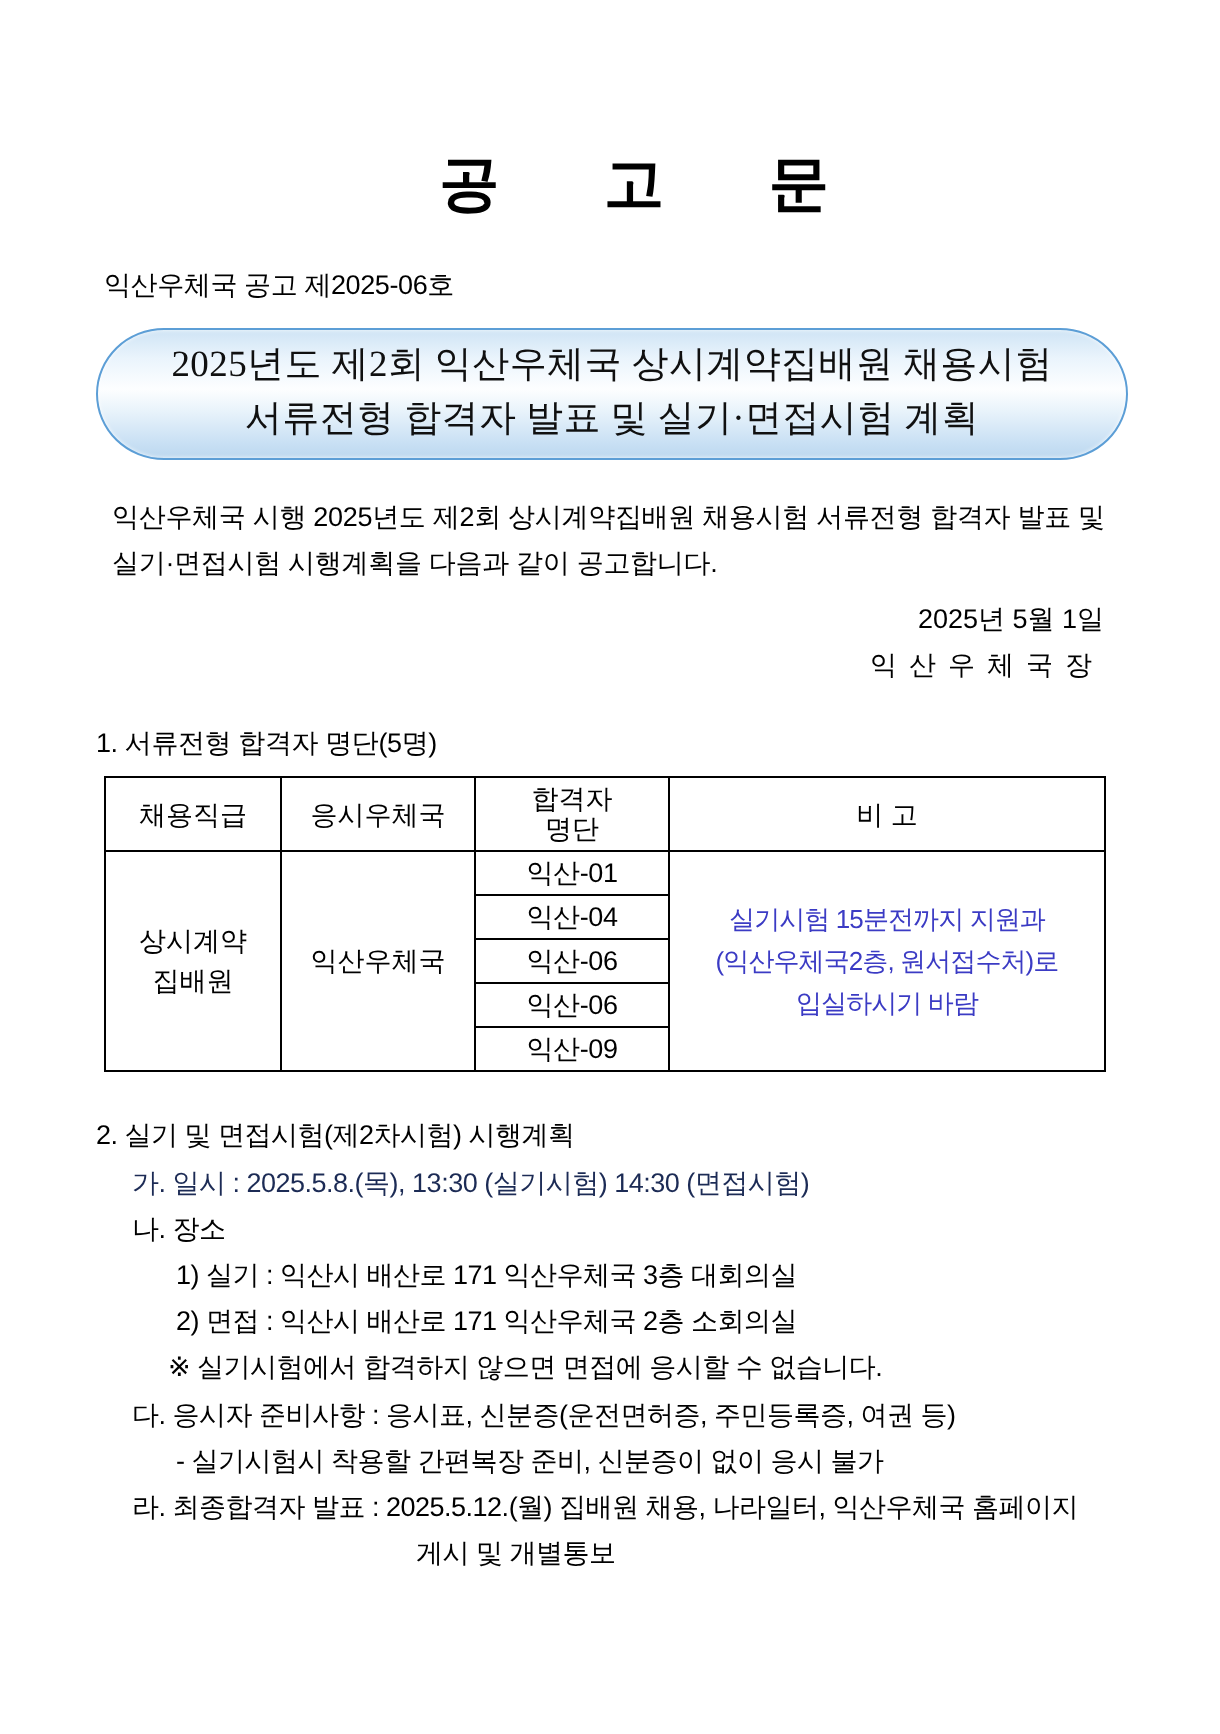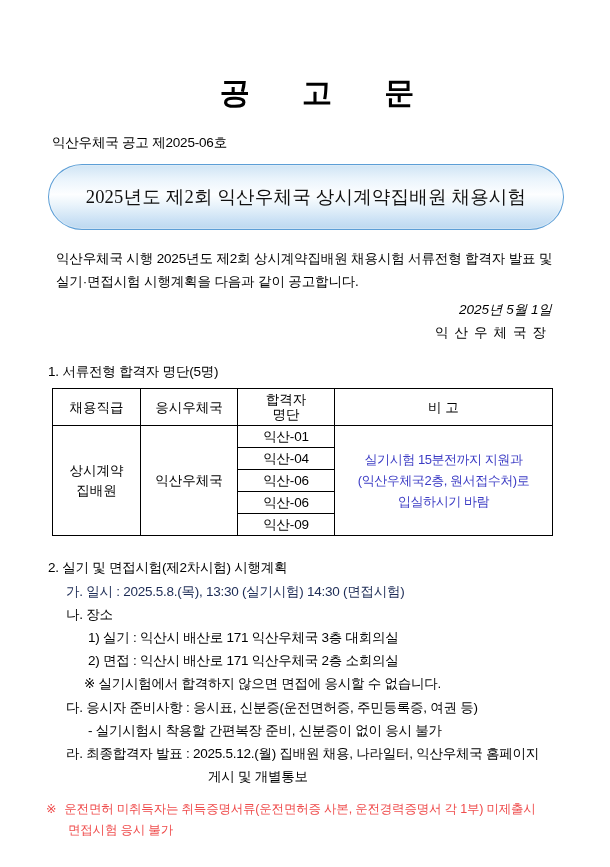--- a/index.html
+++ b/index.html
@@ -85,21 +85,21 @@
   .right-line {
     text-align: right;
     margin-right: 58px;
     font-size: 13.5px;
     line-height: 1.7;
   }
   .right-line.spaced {
     letter-spacing: 6px;
     text-indent: 6px;
   }
-  .right-line.first { margin-top: 6px; font-style: italic; }
+  .right-line.first { margin-top: 6px; }
 
   
   .section-head {
     margin: 18px 0 7px 48px;
     font-size: 13.5px;
     letter-spacing: -0.2px;
   }
 
   table.result-table {
     margin-left: 52px;
@@ -173,20 +173,21 @@
 <body>
 
 <div class="page">
 
   <div class="doc-title">공 고 문</div>
 
   <div class="notice-number">익산우체국 공고 제2025-06호</div>
 
   <div class="title-box">
     <div class="line">2025년도 제2회 익산우체국 상시계약집배원 채용시험</div>
+    <div class="line">서류전형 합격자 발표 및 실기·면접시험 계획</div>
   </div>
 
   <div class="intro">익산우체국 시행 2025년도 제2회 상시계약집배원 채용시험 서류전형 합격자 발표 및 실기·면접시험 시행계획을 다음과 같이 공고합니다.</div>
 
   <div class="right-line first">2025년 5월 1일</div>
   <div class="right-line spaced">익산우체국장</div>
 
   <div class="section-head">1. 서류전형 합격자 명단(5명)</div>
 
   <table class="result-table">
@@ -242,20 +243,14 @@
     <div class="lv1">나. 장소</div>
     <div class="lv2">1) 실기 : 익산시 배산로 171 익산우체국 3층 대회의실</div>
     <div class="lv2">2) 면접 : 익산시 배산로 171 익산우체국 2층 소회의실</div>
     <div class="lv2b">※ 실기시험에서 합격하지 않으면 면접에 응시할 수 없습니다.</div>
     <div class="lv1">다. 응시자 준비사항 : 응시표, 신분증(운전면허증, 주민등록증, 여권 등)</div>
     <div class="lv2">- 실기시험시 착용할 간편복장 준비, 신분증이 없이 응시 불가</div>
     <div class="lv1">라. 최종합격자 발표 : 2025.5.12.(월) 집배원 채용, 나라일터, 익산우체국 홈페이지</div>
     <div class="lv3">게시 및 개별통보</div>
   </div>
 
-  <div class="red-note">
-    <div>
-      <span class="mark">※</span><span>운전면허 미취득자는 취득증명서류(운전면허증 사본, 운전경력증명서 각 1부) 미제출시</span>
-    </div>
-    <div class="tail">면접시험 응시 불가</div>
-  </div>
 
 </div>
 
 </body></html>

